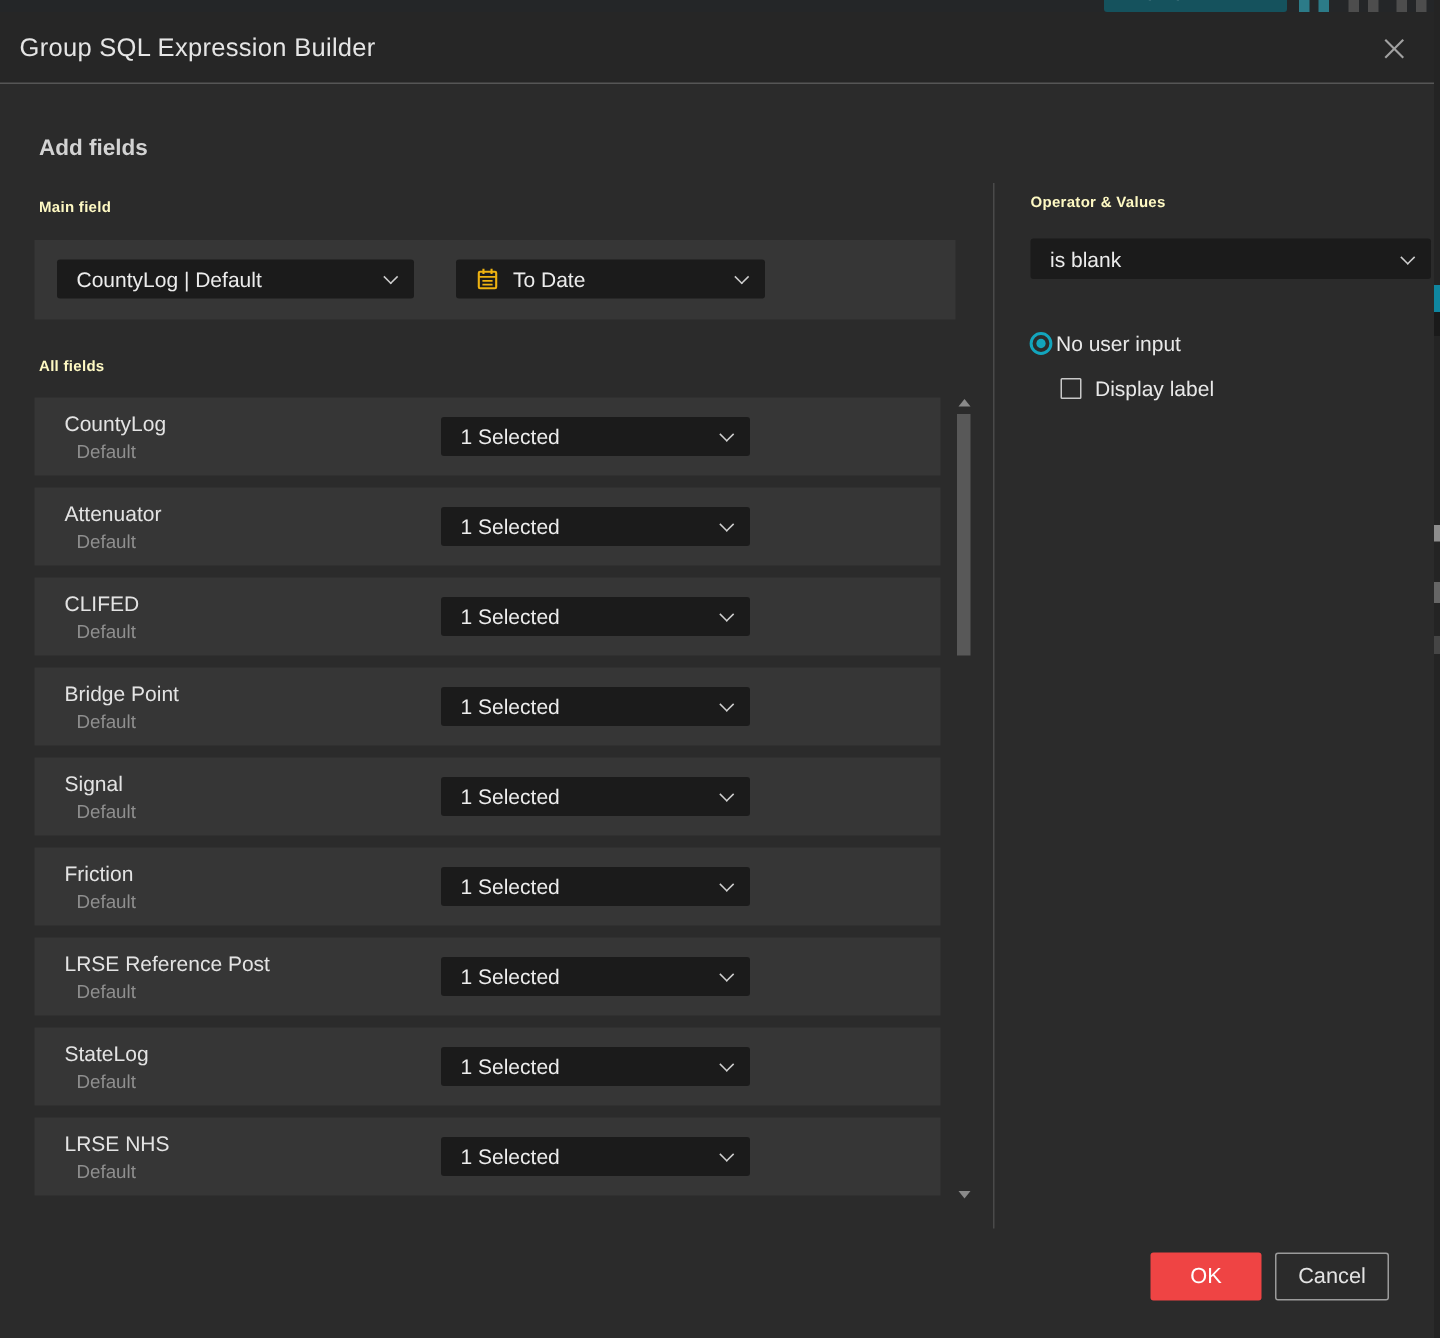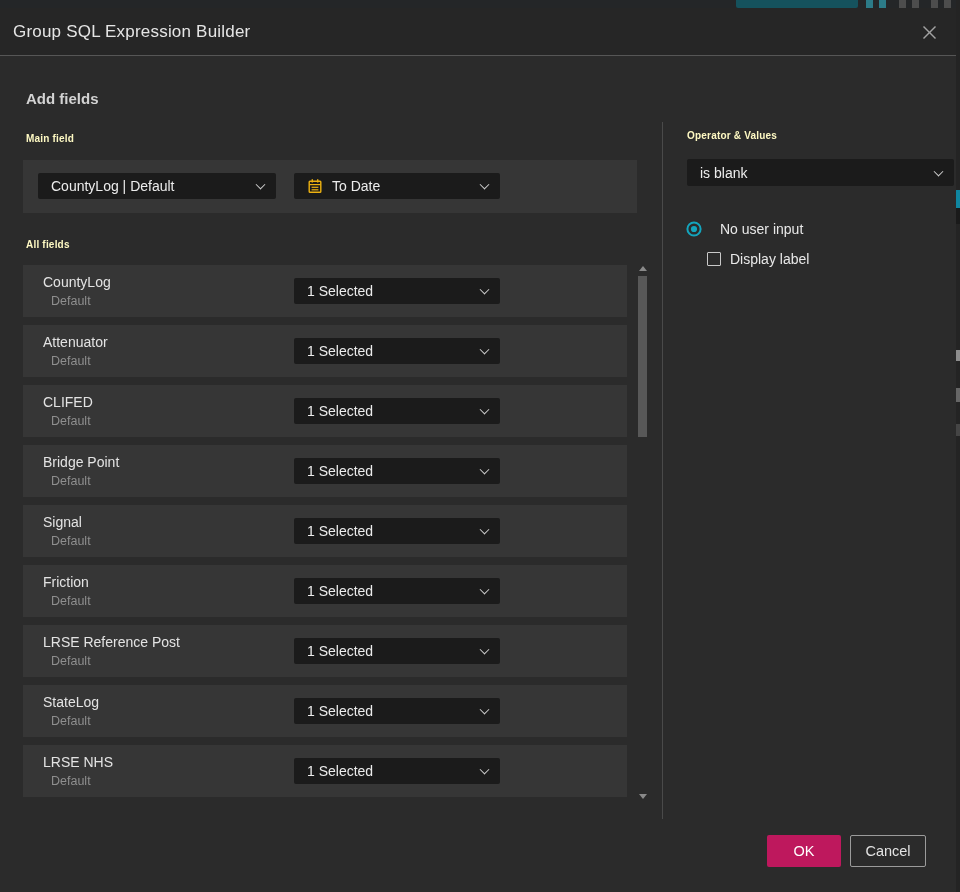--- a/index.html
+++ b/index.html
@@ -69,21 +69,21 @@
   .sb-arrow-up   { top:258px; border-bottom:5px solid #8a8a8a; }
   .sb-arrow-down { top:786px; border-top:5px solid #8a8a8a; }
   .sb-thumb { position:absolute; left:638px; top:268px; width:9px; height:161px; background:#585858; cursor:pointer; }
 
   
   .v-divider { position:absolute; left:662px; top:114px; width:1px; height:697px; background:#4a4a4a; }
 
   
   .op-select { left:687px; top:151px; width:267px; height:27px; }
 
-  .radio-row { position:absolute; left:686px; top:213px; display:flex; align-items:flex-start; gap:18px; }
+  .radio-row { position:absolute; left:686px; top:213px; display:flex; align-items:flex-start; gap:2px; }
   .radio-label, .check-label { font-size:14px; color:#e8e8e8; }
   .check-row { position:absolute; left:707px; top:243px; display:flex; align-items:center; gap:9px; }
   .checkbox { width:14px; height:14px; border:1.5px solid #c9c9c9; border-radius:1px; background:transparent; cursor:pointer; }
 
   
   .btn-ok {
     position:absolute; left:767px; top:827px; width:74px; height:32px;
     border:none; border-radius:2px; color:#ffffff; font-size:14.5px;
     font-family:"Liberation Sans", sans-serif; cursor:pointer;
   }
@@ -130,21 +130,21 @@
   </div>
 
   <div class="heading" style="top:82px;">Add fields</div>
 
   <div class="sec-label" style="left:26px;top:125px;">Main field</div>
   <div class="main-band">
     <div class="select" style="left:15px;top:13px;width:238px;">
       <span class="sel-text">CountyLog | Default</span>
       <span class="chev"></span>
     </div>
-    <div class="select" style="left:271px;top:13px;width:206px;">
+    <div class="select" style="left:281px;top:13px;width:206px;">
       <span style="display:inline-flex;margin-right:9px;">
         <svg width="16" height="16" viewBox="0 0 16 16" fill="none">
           <rect x="2.2" y="3.2" width="11.6" height="11" rx="0.8" stroke="#eeb211" stroke-width="1.4"></rect>
           <line x1="5.3" y1="1.2" x2="5.3" y2="4.6" stroke="#eeb211" stroke-width="1.4"></line>
           <line x1="10.7" y1="1.2" x2="10.7" y2="4.6" stroke="#eeb211" stroke-width="1.4"></line>
           <line x1="2.5" y1="6.6" x2="13.5" y2="6.6" stroke="#eeb211" stroke-width="1.2"></line>
           <line x1="4.6" y1="9.3" x2="11.4" y2="9.3" stroke="#eeb211" stroke-width="1.2"></line>
           <line x1="4.6" y1="11.8" x2="11.4" y2="11.8" stroke="#eeb211" stroke-width="1.2"></line>
         </svg>
       </span>
@@ -259,16 +259,16 @@
       </svg>
     </span>
     <span class="radio-label">No user input</span>
   </div>
 
   <div class="check-row">
     <span class="checkbox"></span>
     <span class="check-label">Display label</span>
   </div>
 
-  <button class="btn-ok" style="background:#be185d;">OK</button>
+  <button class="btn-ok" style="background:#ef4444;">OK</button>
   <button class="btn-cancel">Cancel</button>
 
 </div>
 
 </body></html>

